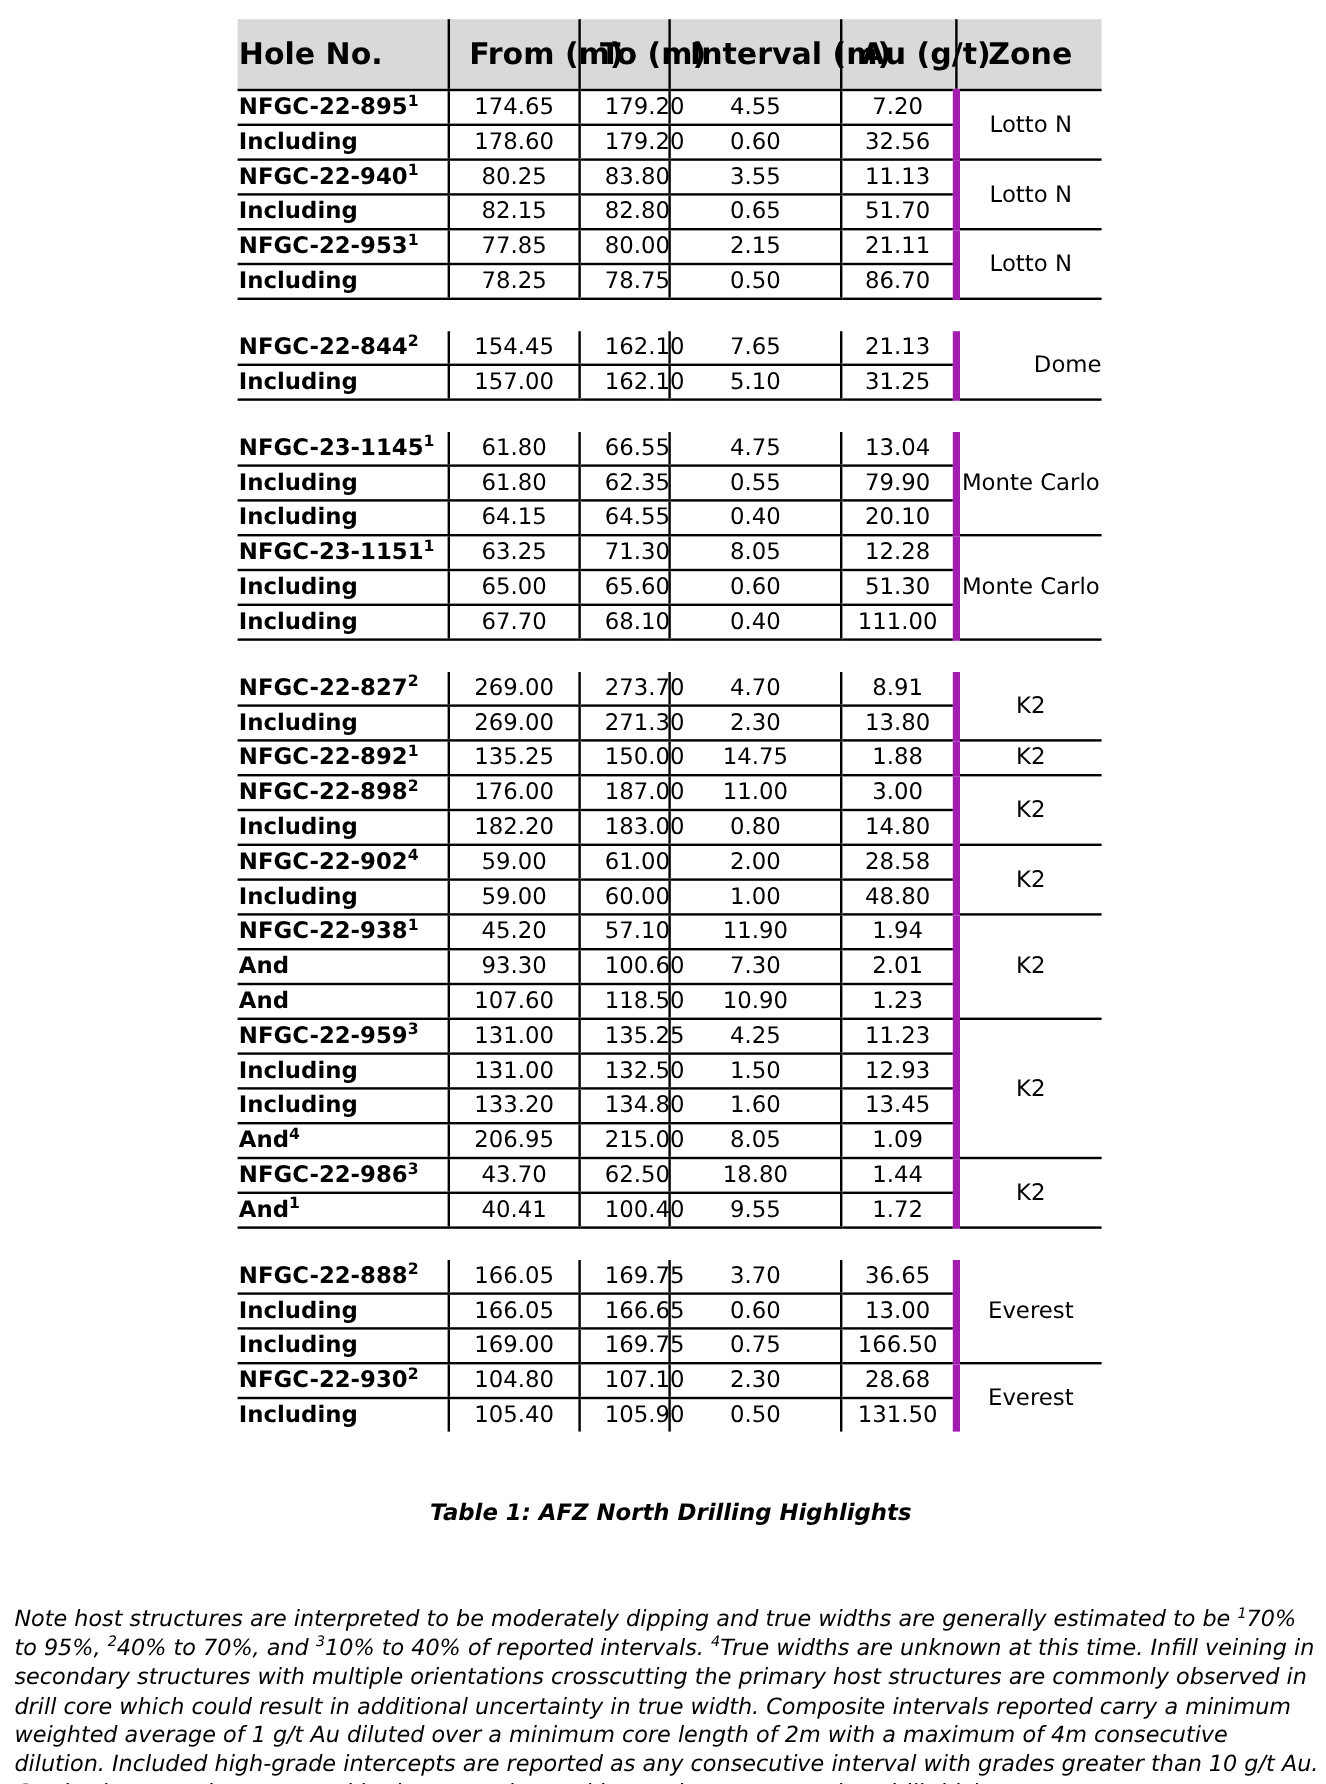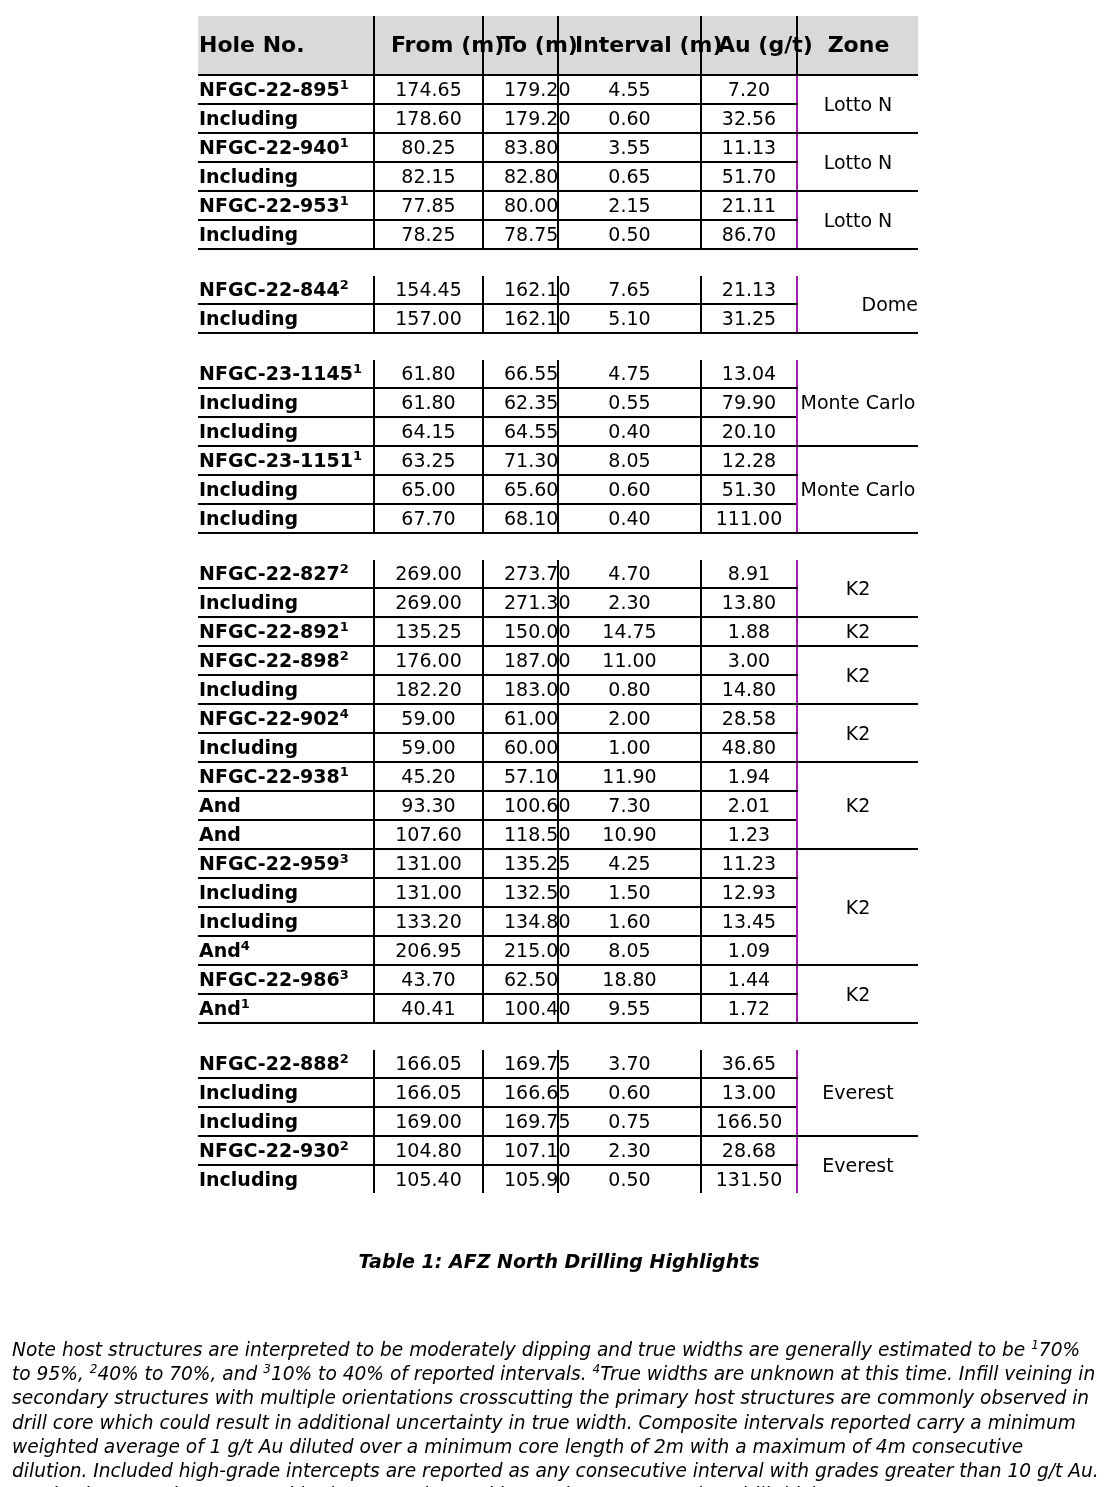--- a/index.html
+++ b/index.html
@@ -5,29 +5,29 @@
   html, body { margin: 0; padding: 0; background: #ffffff; }
   body { width: 1105px; height: 1487px; position: relative; font-family: "DejaVu Sans", "Liberation Sans", sans-serif; color: #000; }
   #tbl-wrap { position: absolute; left: 198px; top: 16px; width: 720px; }
   table.drill { border-collapse: collapse; width: 720px; table-layout: fixed; font-size: 19px; }
   table.drill col.c-hole { width: 176px; }
   table.drill col.c-from { width: 109px; }
   table.drill col.c-to { width: 75px; }
   table.drill col.c-int { width: 143px; }
   table.drill col.c-au { width: 96px; }
   table.drill col.c-zone { width: 121px; }
-  table.drill th { background: #d9d9d9; font-weight: bold; height: 26px; padding: 0 0 0 1px; text-align: left; white-space: nowrap; border-bottom: 2px solid #000; font-size: 22px; line-height: 26px; }
+  table.drill th { background: #d9d9d9; font-weight: bold; height: 26px; padding: 0 0 0 1px; text-align: left; white-space: nowrap; border-bottom: 2px solid #000; font-size: 25px; line-height: 26px; }
   table.drill th.hdr-num { border-left: 2px solid #000; padding: 16px; text-align: left; }
   table.drill th.hdr-zone { text-align: center; border-left: 2px solid #000; }
   table.drill td { height: 27px; padding: 0; line-height: 27px; white-space: nowrap; }
   table.drill td.hole { font-weight: bold; text-align: left; padding-left: 1px; margin-left: 17px; }
   table.drill td.hole sup { font-size: 13px; vertical-align: 7px; line-height: 0; }
   table.drill td.num { text-align: center; border-left: 2px solid #000; }
   table.drill td.to { text-align: left; padding-left: 20px; }
-  table.drill td.zone { text-align: center; border-left: 2px solid #a21caf; vertical-align: middle; }
+  table.drill td.zone { text-align: center; border-left: 6px solid #a21caf; vertical-align: middle; }
   table.drill tr.data-row td { border-bottom: 2px solid #000; }
   table.drill tr.gap td { height: 26px; border: none; }
   table.drill tr.last td { border-bottom: none; }
   #caption { position: absolute; left: 0; width: 1118px; top: 1250px; text-align: center; font-weight: bold; font-style: italic; font-size: 19px; }
   #note { position: absolute; left: 12px; top: 1338px; width: 1090px; font-style: italic; font-size: 18.6px; line-height: 24.2px; }
   #note sup { font-size: 12px; vertical-align: 7px; line-height: 0; }
 </style>
 </head>
 <body>
 

